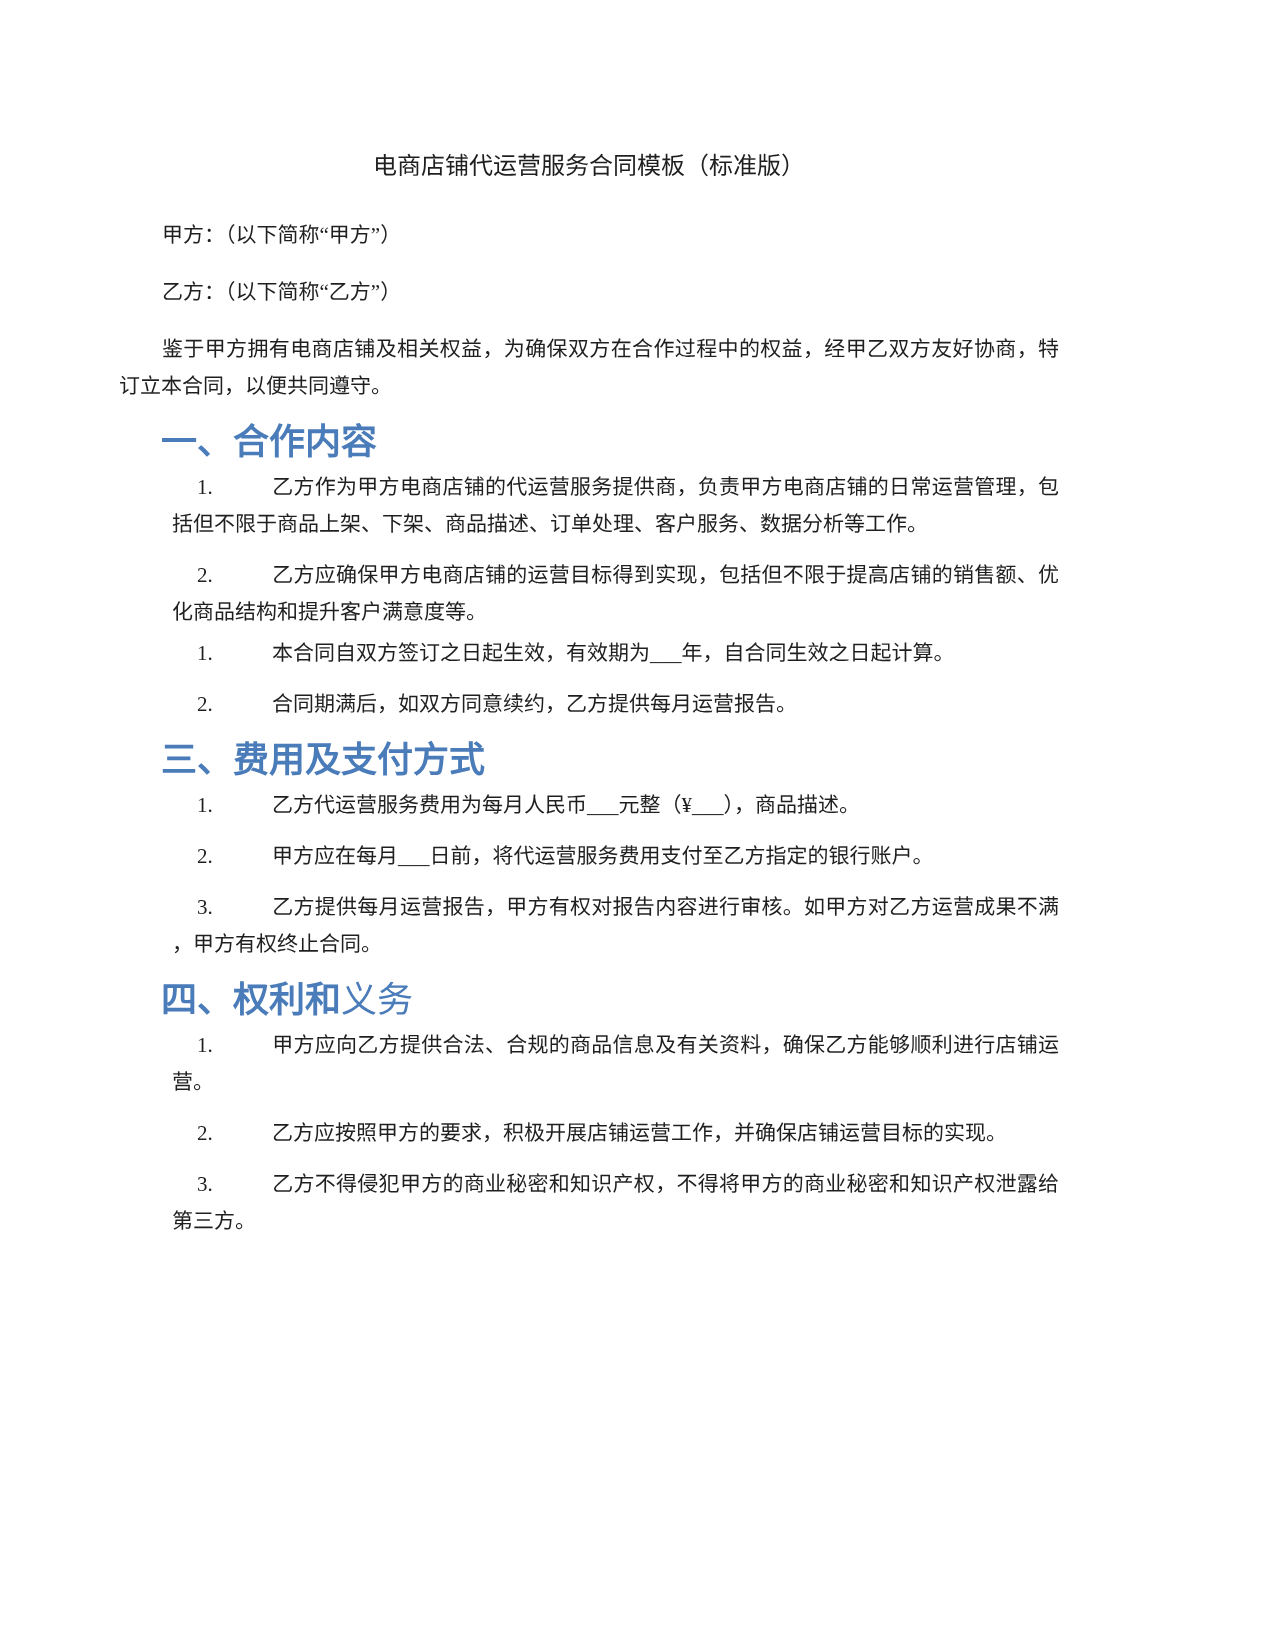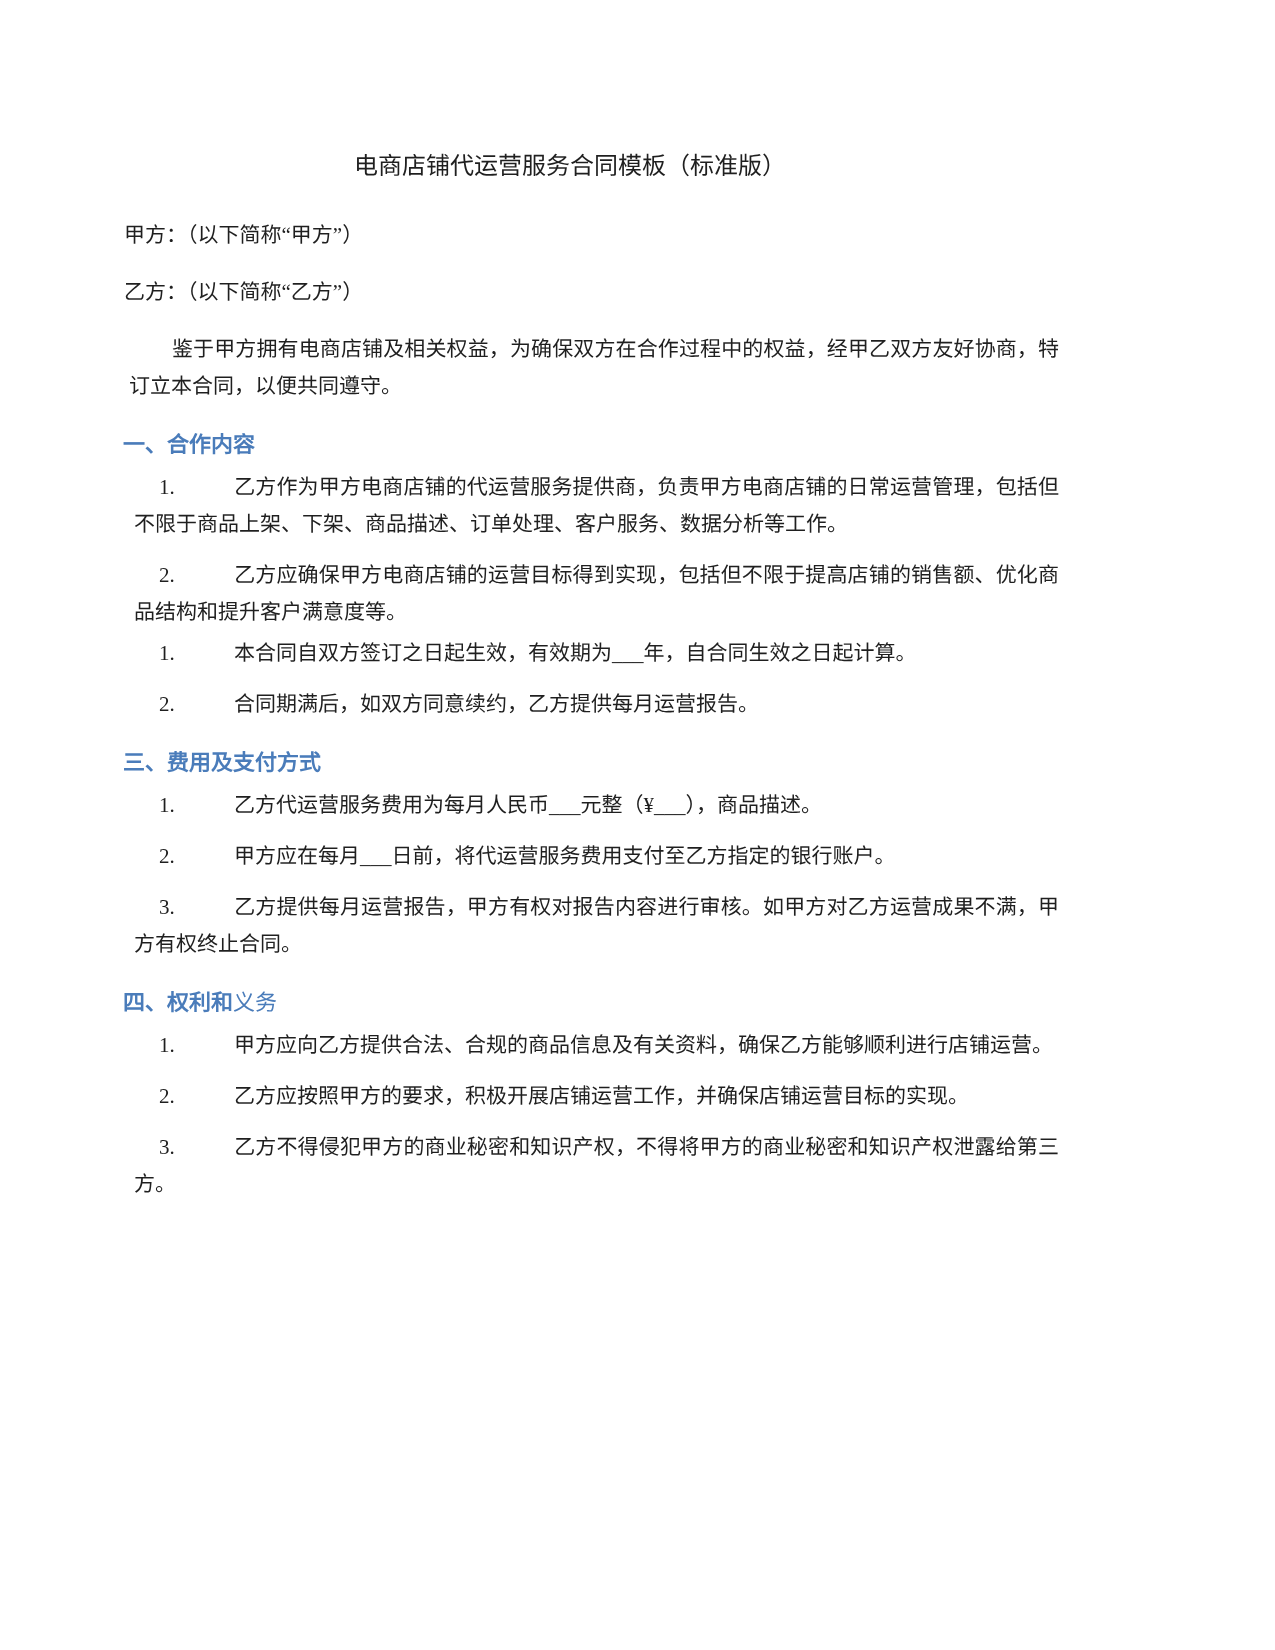--- a/index.html
+++ b/index.html
@@ -11,45 +11,45 @@
     width: 1275px;
     height: 1650px;
     overflow: hidden;
     font-family: "Liberation Serif", "DejaVu Serif", serif;
     color: #1f1f1f;
   }
   .doc {
     box-sizing: border-box;
     width: 1275px;
     height: 1445px;
-    padding: 148px 216px 0 81px;
+    padding: 148px 216px 0 119px;
   }
   .title {
     font-size: 24px;
     line-height: 37px;
     text-align: center;
     margin: 0;
     font-weight: normal;
   }
   p {
     margin: 0;
     font-size: 21px;
     line-height: 37px;
     text-align: justify;
     line-break: anywhere;
     word-break: break-all;
   }
   .party-a { margin-top: 32px; text-indent: 43px; }
   .party-b { margin-top: 20px; text-indent: 43px; }
-  .preamble { margin-top: 20px; text-indent: 43px; margin-left: 48px; }
+  .preamble { margin-top: 20px; text-indent: 43px; }
   h2 {
     margin: 20px 0 0 0;
-    font-family: Liberation Serif, serif;
+    font-family: Liberation Mono, monospace;
     font-weight: bold;
-    font-size: 22px;
+    font-size: 36px;
     line-height: 40px;
     color: #4a7cba;
     text-indent: 42px;
     letter-spacing: 0px;
   }
   h2 .light { font-weight: normal; }
   .sec .item {
     margin-top: 14px;
     padding-left: 53px;
     text-indent: 25px;

